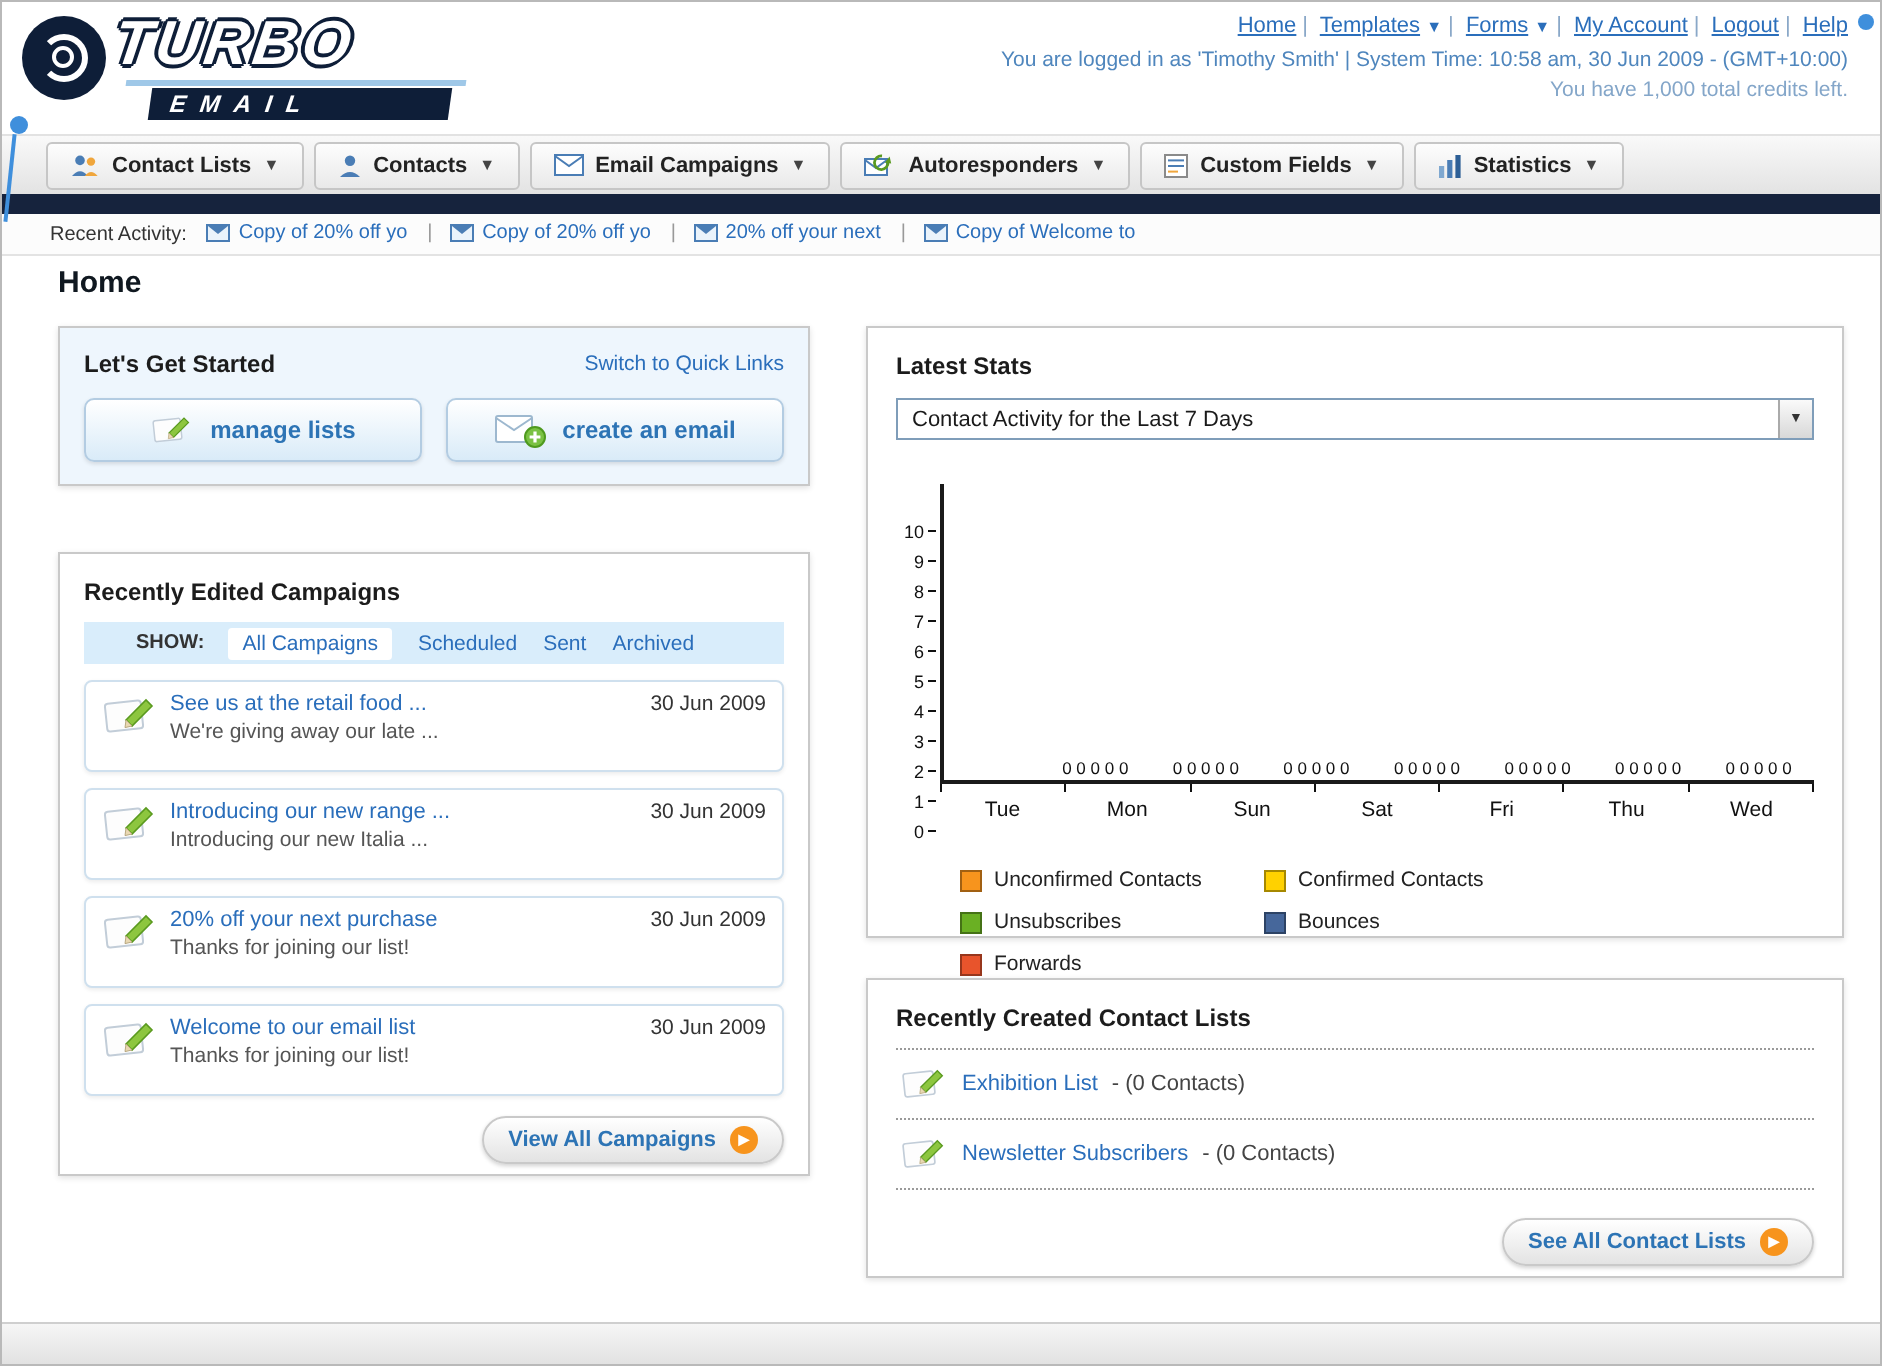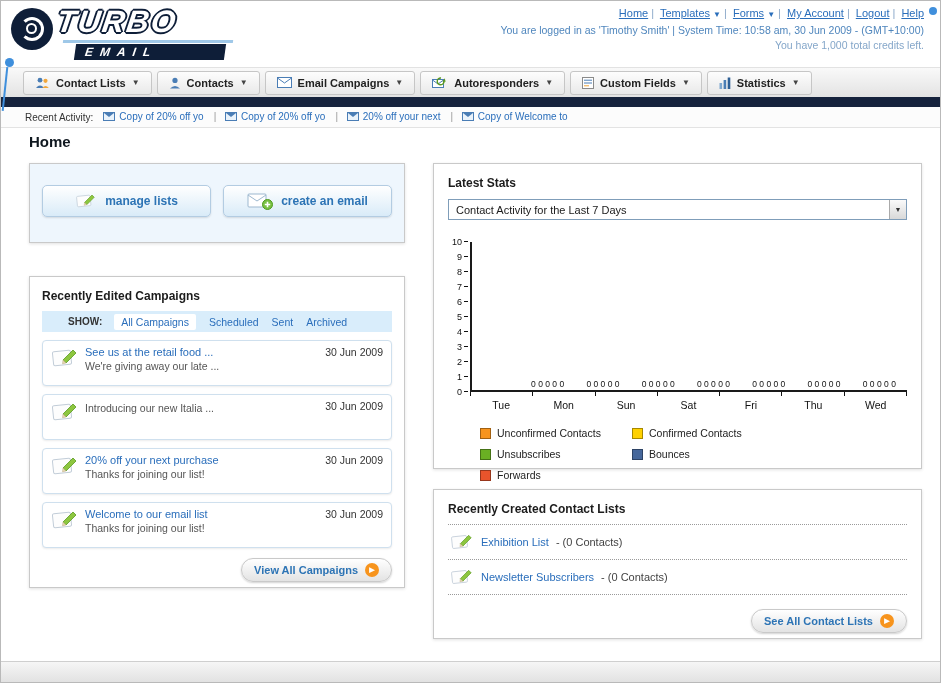--- a/index.html
+++ b/index.html
@@ -75,21 +75,21 @@
   .pill-btn { display:inline-flex; align-items:center; gap:7px; padding:4px 12px; border:1px solid #c9c9c9; border-radius:12px; background:linear-gradient(#ffffff,#e3e3e3); color:#2d74b5; font-weight:bold; font-size:11px; cursor:pointer; box-shadow:0 1px 2px rgba(0,0,0,.18); font-family:"Liberation Sans",sans-serif; }
   .orange-arrow { width:14px; height:14px; border-radius:50%; background:#f7941d; color:#fff; font-size:7px; display:inline-flex; align-items:center; justify-content:center; }
 
   
   .col-right { position:absolute; left:432px; top:162px; width:489px; }
   .stats-panel { padding:12px 14px; height:306px; }
   .dropdown { margin-top:9px; height:21px; border:1px solid #7f9db9; background:#fff; display:flex; align-items:center; justify-content:space-between; padding-left:7px; font-size:11px; color:#1a1a1a; cursor:pointer; }
   .dd-btn { width:17px; height:19px; background:linear-gradient(#fafafa,#d8d8d8); border-left:1px solid #aaa; font-size:7px; color:#333; display:flex; align-items:center; justify-content:center; }
 
   .chart-area { display:flex; margin-top:22px; }
-  .chart-ylabels { position:relative; width:22px; height:152px; }
+  .chart-ylabels { position:relative; width:22px; height:152px;margin-top:24px; }
   .ylab { position:absolute; right:2px; font-size:9px; color:#111; line-height:10px; }
   .ylab::after { content:""; display:inline-block; width:4px; height:1px; background:#111; margin-left:2px; vertical-align:3px; }
   .chart-right { flex:1; }
   .chart-plot { position:relative; height:150px; border-left:2px solid #1a1a1a; border-bottom:2px solid #1a1a1a; background:#fff; }
   .chart-groups { position:absolute; left:0; right:0; bottom:1px; display:flex;padding-left:48px; }
   .group { flex:1; text-align:center; font-size:8.5px; color:#111; white-space:nowrap; }
   .chart-ticks { display:flex; justify-content:space-between; height:4px; }
   .tick { width:1px; height:4px; background:#111; }
   .chart-xlabels { display:flex; margin-top:3px; }
   .xlab { flex:1; text-align:center; font-size:10.5px; color:#111; }
@@ -221,20 +221,24 @@
           <span class="env-ico"></span>
           <a>Copy of Welcome to</a>
         </span>
 </span>
   </div>
 
   <div class="page-title">Home</div>
 
   <div class="col-left">
     <div class="panel gs-panel">
+      <div class="gs-head">
+        <span class="panel-title">Let's Get Started</span>
+        <a class="gs-link">Switch to Quick Links</a>
+      </div>
       <div class="gs-btns">
         <button class="gs-btn">
           <svg width="22" height="18" viewBox="0 0 28 24">
               <rect x="2" y="5" width="18" height="14" rx="1.5" fill="#fdfdfd" stroke="#c2cdd8" transform="rotate(-6 11 12)"></rect>
               <path d="M12 14 L22 4 L25 7 L15 17 Z" fill="#8dc63f" stroke="#5a9a1f" stroke-width="0.8"></path>
               <path d="M12 14 L15 17 L11.5 17.8 Z" fill="#e9d8b2" stroke="#b9a87f" stroke-width="0.5"></path>
             </svg>
           <span>manage lists</span>
         </button>
         <button class="gs-btn">
@@ -277,20 +281,21 @@
     <div class="c-date">30 Jun 2009</div>
   </div>
 
   <div class="campaign-item">
     <svg width="28" height="24" viewBox="0 0 28 24">
               <rect x="2" y="5" width="18" height="14" rx="1.5" fill="#fdfdfd" stroke="#c2cdd8" transform="rotate(-6 11 12)"></rect>
               <path d="M12 14 L22 4 L25 7 L15 17 Z" fill="#8dc63f" stroke="#5a9a1f" stroke-width="0.8"></path>
               <path d="M12 14 L15 17 L11.5 17.8 Z" fill="#e9d8b2" stroke="#b9a87f" stroke-width="0.5"></path>
             </svg>
     <div class="campaign-text">
+      <a class="c-title">Introducing our new range ...</a>
       <div class="c-sub">Introducing our new Italia ...</div>
     </div>
     <div class="c-date">30 Jun 2009</div>
   </div>
 
   <div class="campaign-item">
     <svg width="28" height="24" viewBox="0 0 28 24">
               <rect x="2" y="5" width="18" height="14" rx="1.5" fill="#fdfdfd" stroke="#c2cdd8" transform="rotate(-6 11 12)"></rect>
               <path d="M12 14 L22 4 L25 7 L15 17 Z" fill="#8dc63f" stroke="#5a9a1f" stroke-width="0.8"></path>
               <path d="M12 14 L15 17 L11.5 17.8 Z" fill="#e9d8b2" stroke="#b9a87f" stroke-width="0.5"></path>

